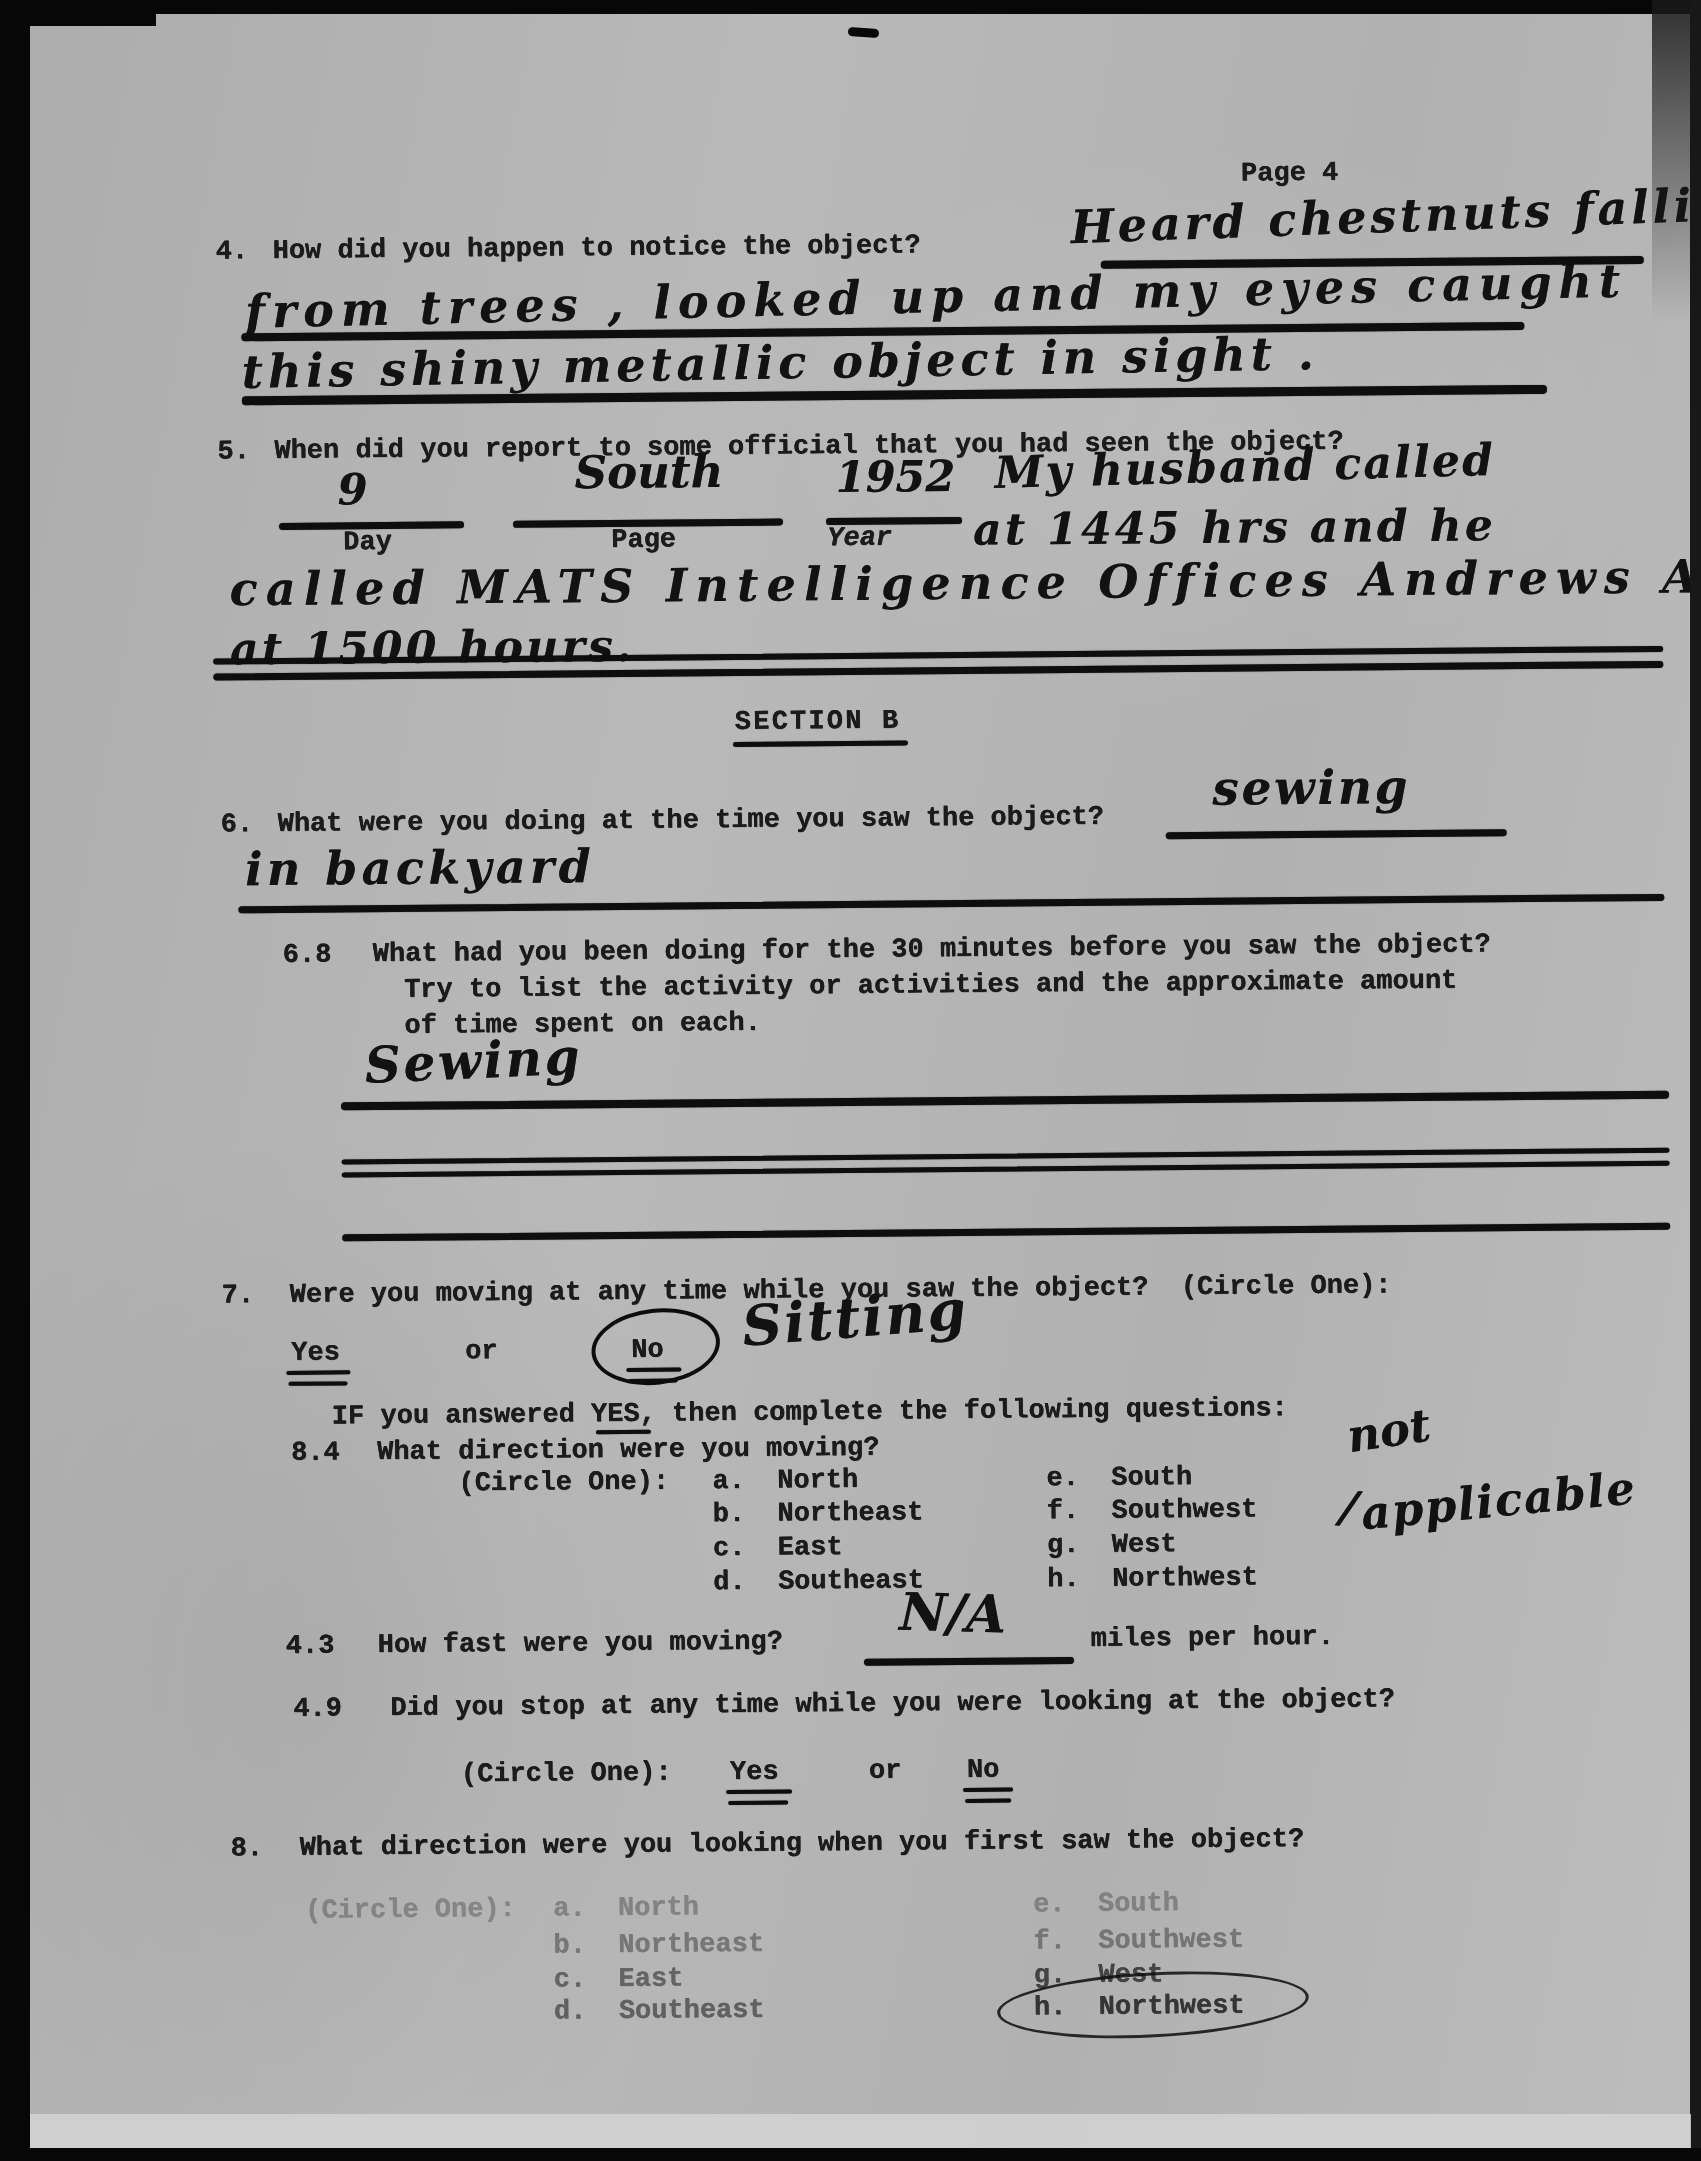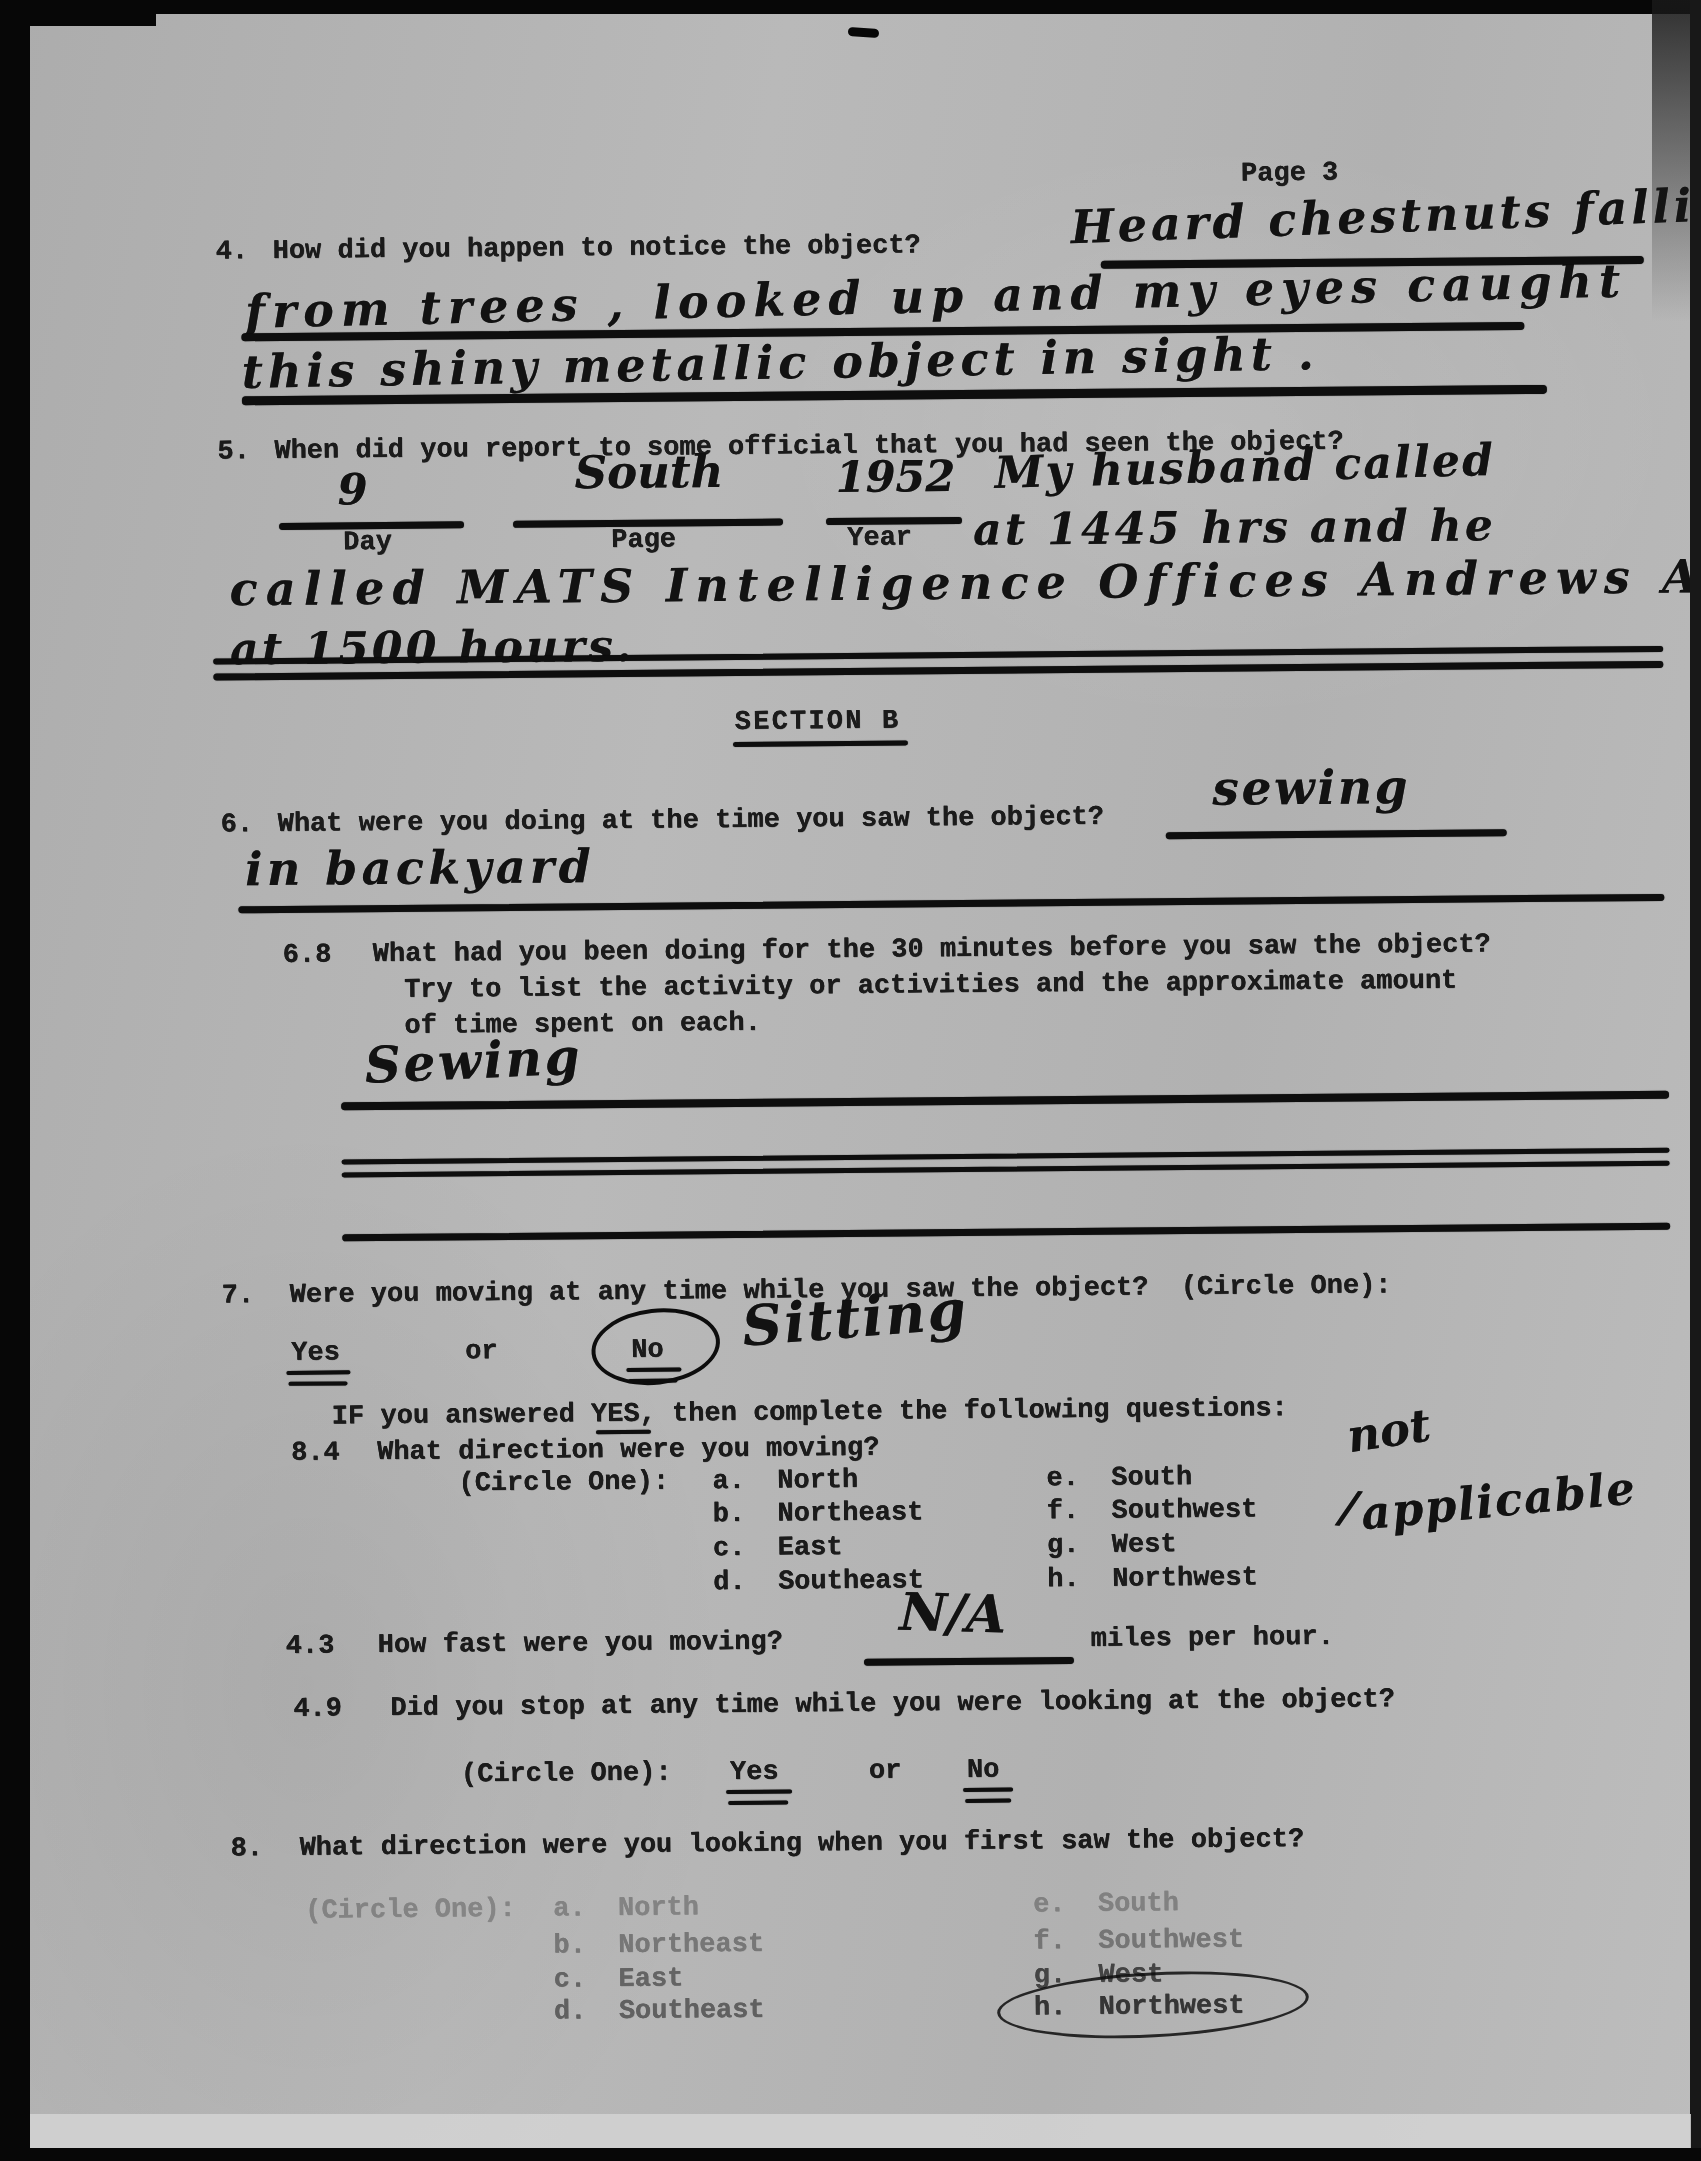--- a/index.html
+++ b/index.html
@@ -36,21 +36,21 @@
   .e-bottomlight{left:29.5px;top:2114px;width:1661px;height:34px;background:#d3d3d3;opacity:.85;}
   .e-bottom{left:0;top:2148px;width:1701px;height:13.6px;}
   .topdash{left:848px;top:28px;width:31px;height:8.7px;background:#070707;border-radius:4.4px;transform:rotate(4deg);}
   
   .tilt{position:absolute;left:0;top:0;width:1701px;height:2161px;
     transform:rotate(-0.5deg);transform-origin:846px 1092px;}
   
   .pg2{left:1249px;top:162px;}
   .q4n{left:223px;top:231px;} .q4t{left:280px;top:231px;}
   .q5n{left:223px;top:431px;} .q5t{left:280px;top:431px;}
-  .dayL{left:348px;top:523px;} .monthL{left:616px;top:523px;} .yearL{left:852px;top:523px;}
+  .dayL{left:348px;top:523px;} .monthL{left:616px;top:523px;} .yearL{left:832px;top:523px;font-style:italic;}
   .secB{left:738px;top:706px;letter-spacing:2.2px;}
   .q6n{left:223px;top:804px;} .q6t{left:280px;top:804px;}
   .q61n{left:284px;top:935px;} .q61a{left:374px;top:935px;} .q61b{left:405px;top:971px;} .q61c{left:405px;top:1007px;}
   .q7n{left:220px;top:1275px;} .q7t{left:288px;top:1275px;}
   .yes7{left:289px;top:1333px;} .or7{left:463px;top:1333px;} .no7{left:629px;top:1333px;}
   .ifline{left:329px;top:1397px;}
   .q71n{left:288px;top:1433px;} .q71t{left:374px;top:1433px;}
   .co71{left:455px;top:1465px;}
   .opt71L0{left:709px;top:1465px;} .opt71R0{left:1043px;top:1465px;}
   .opt71L1{left:709px;top:1498px;} .opt71R1{left:1043px;top:1498px;}
@@ -117,21 +117,21 @@
   .h71b{left:1357px;top:1484px;font-size:45px;letter-spacing:1.6px;transform:rotate(-5deg);}
   .h72{left:895px;top:1588px;font-size:52px;transform:rotate(2deg);}
 </style>
 </head>
 <body>
 
 <div id="scan">
 
   <div class="tilt">
 
-    <span class="typed pg2">Page 3</span>
+    <span class="typed pg2">Page 4</span>
 
     <span class="typed q4n">4.</span>
     <span class="typed q4t">How did you happen to notice the object?</span>
     <span class="hand h41">Heard chestnuts falling</span>
     <span class="hand h42">from trees , looked up and my eyes caught</span>
     <span class="hand h43">this shiny metallic object in sight .</span>
     <div class="bar u41"></div>
     <div class="bar u42"></div>
     <div class="bar u43"></div>
 

